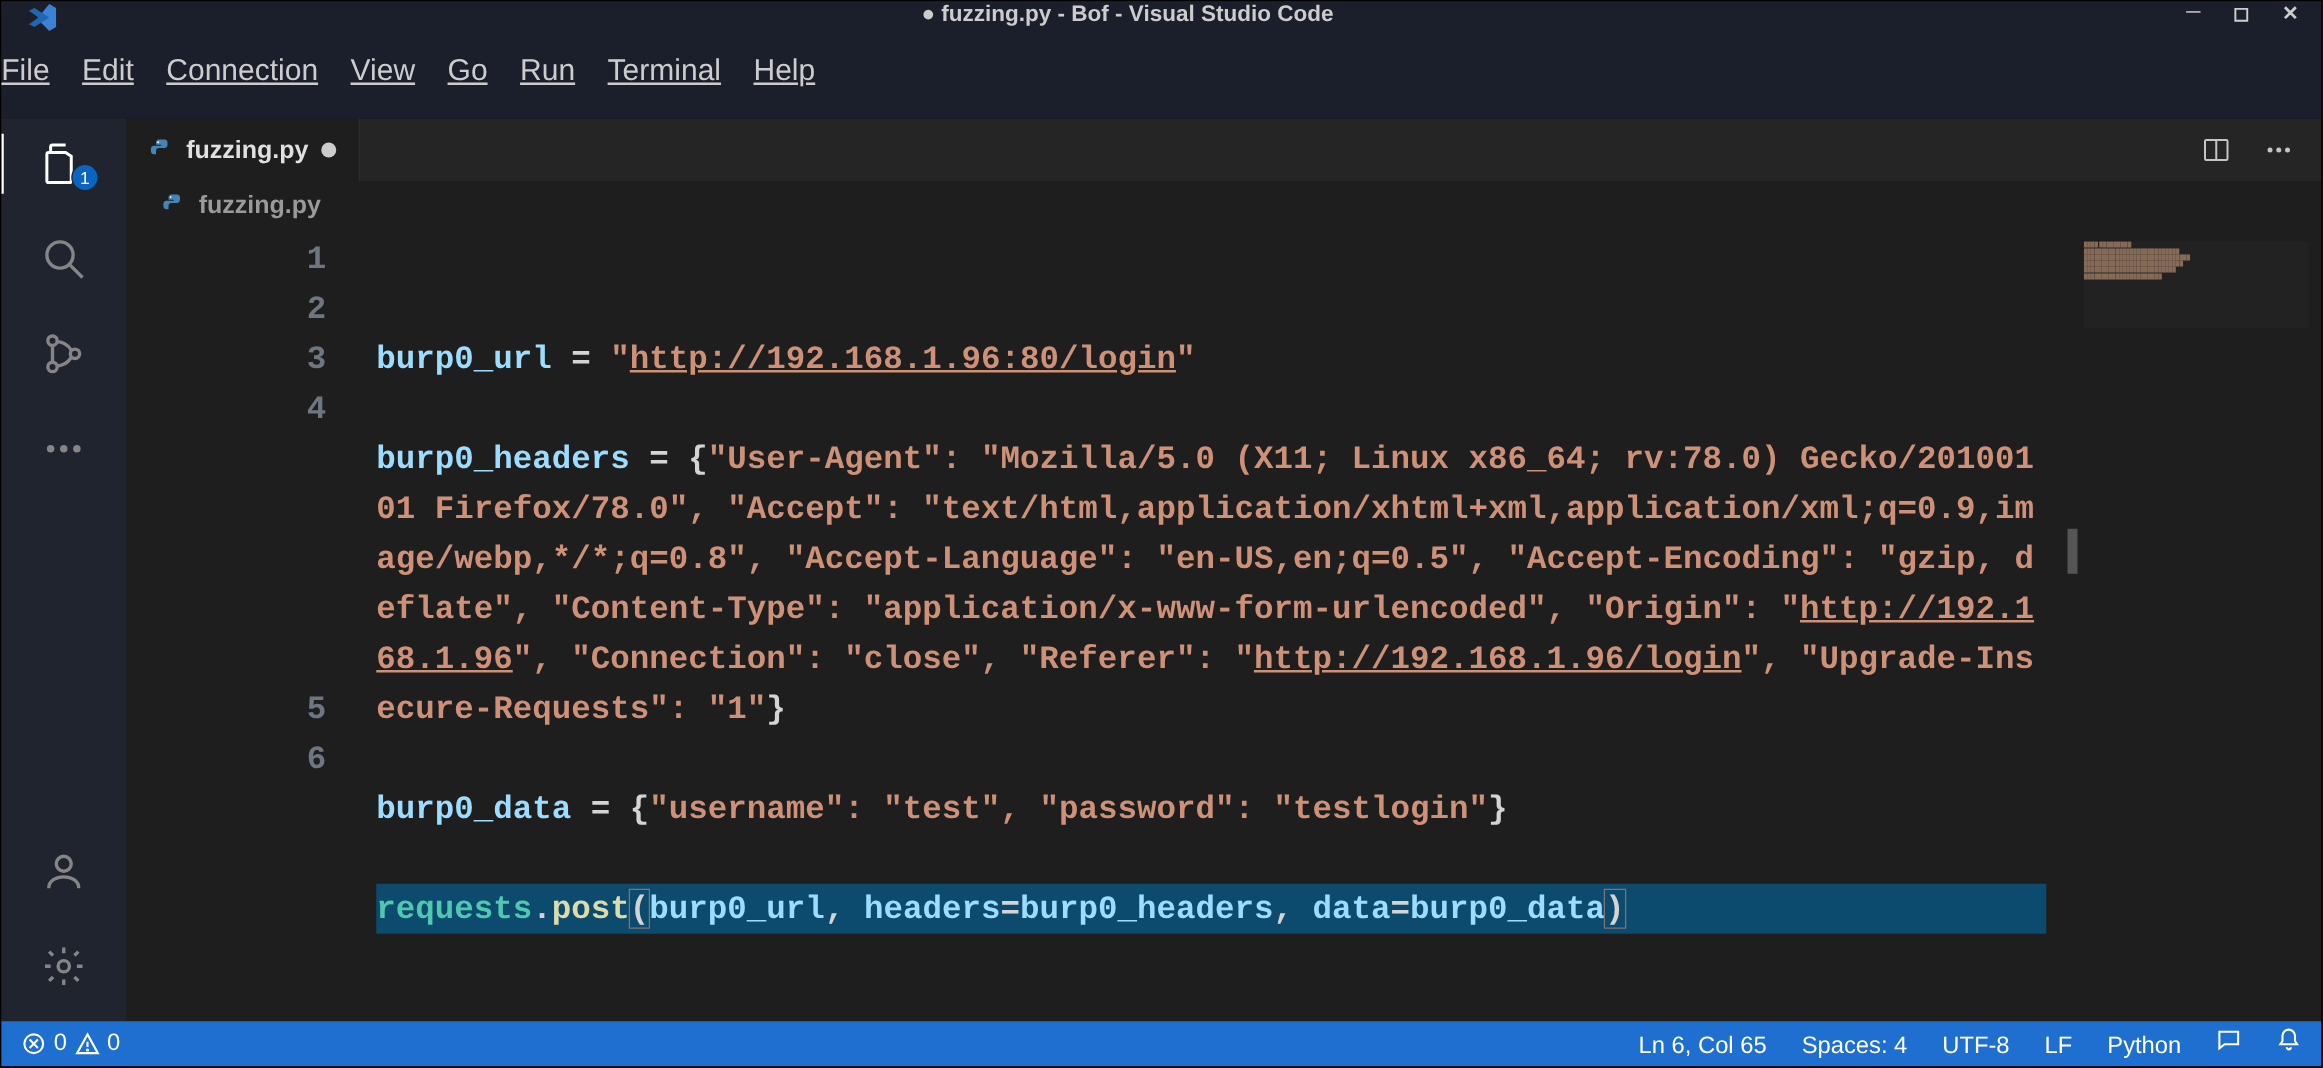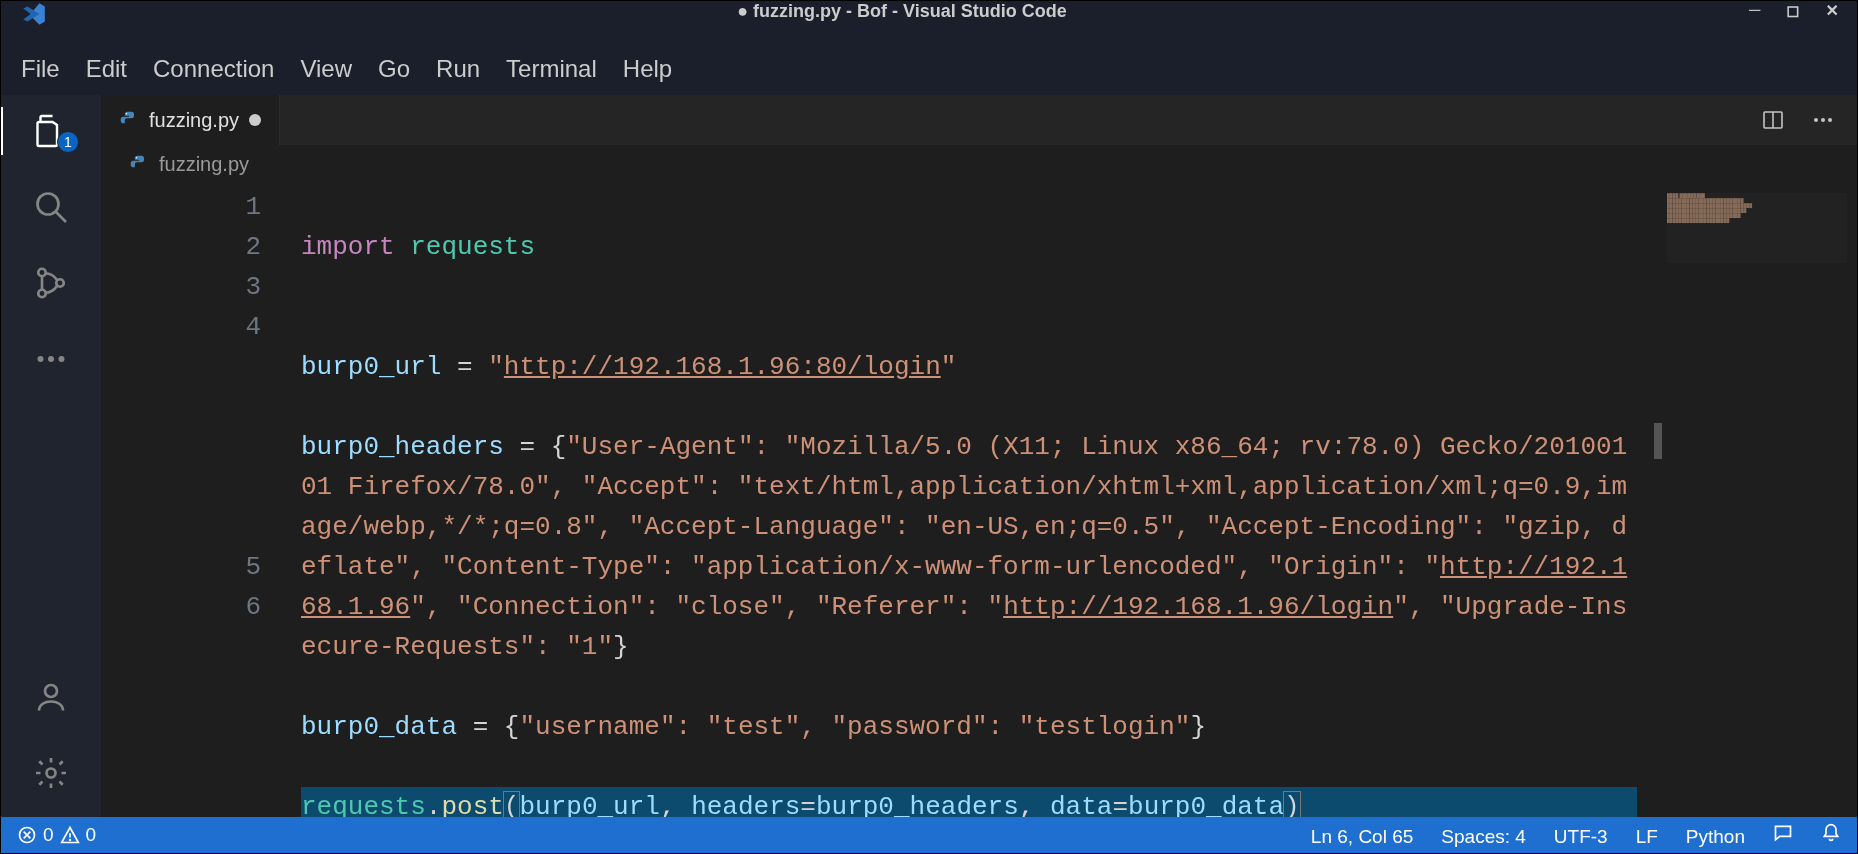--- a/index.html
+++ b/index.html
@@ -18,23 +18,23 @@
     display:flex; align-items:flex-start;
     padding:0 8px;
   }
   .titlebar .vscode-icon { margin-left:12px; margin-right:8px; display:flex; }
   .titlebar .title { flex:1; text-align:center; font-size:18px; font-weight:600; color:#cccccc; }
   .titlebar .win-controls { display:flex; gap:26px; margin-right:10px; }
   .titlebar .win-controls span { font-size:16px; cursor:pointer; font-weight:bold;}
   
   .menubar {
     height:52px; background:#1b1f2b;
-    display:flex; align-items:center;
-    padding-left:20px; gap:26px;
-    font-size:24px; color:#cccccc;
+    display:flex; align-items:flex-start;
+    gap:26px;
+    font-size:24px; color:#cccccc;text-decoration:underline;
   }
   .menubar span { cursor:pointer; }
   
   .body-row { flex:1; display:flex; overflow:hidden; }
   
   .activitybar {
     width:100px; background:#20242e;
     display:flex; flex-direction:column; align-items:center;
     padding-top:18px;
   }
@@ -47,21 +47,21 @@
     content:""; position:absolute; left:0; top:-6px; bottom:-6px; width:2px; background:#fff;
   }
   .activitybar svg { width:36px; height:36px; }
   .badge {
     position:absolute; bottom:-4px; right:22px;
     background:#0a65c2; color:#fff; border-radius:50%;
     width:22px; height:22px; font-size:14px; display:flex; align-items:center; justify-content:center;
     border:1px solid #20242e;
   }
   
-  .editor-col { flex:1; display:flex; flex-direction:column; background:#1e1e1e; }
+  .editor-col { flex:1; display:flex; flex-direction:column; background:#1e1e1e;font-weight:bold; }
   .tabbar {
     height:50px; background:#252526; display:flex; align-items:center;
   }
   .tab {
     height:50px; background:#1e1e1e; display:flex; align-items:center; gap:10px;
     padding:0 18px; color:#e0e0e0; font-size:20px;
     border-right:1px solid #2d2d2d;
     cursor:pointer;
   }
   .tab .dirty { width:12px; height:12px; border-radius:50%; background:#cccccc; }
@@ -232,21 +232,20 @@
     <div class="editor-area">
       <div class="gutter">
         <div>1</div>
         <div>2</div>
         <div>3</div>
         <div style="height:240px;">4</div>
         <div>5</div>
         <div>6</div>
       </div>
       <div class="code">
-<div class="line"><span class="tok-keyword">import</span><span class="tok-module"> requests</span></div>
 <div class="line"></div>
 <div class="line"><span class="tok-ident">burp0_url</span><span> = </span><span class="tok-string">"</span><span class="tok-string tok-link">http://192.168.1.96:80/login</span><span class="tok-string">"</span></div>
 <div class="line"><span class="tok-ident">burp0_headers</span><span> = {</span><span class="tok-string">"User-Agent": "Mozilla/5.0 (X11; Linux x86_64; rv:78.0) Gecko/20100101 Firefox/78.0", "Accept": "text/html,application/xhtml+xml,application/xml;q=0.9,image/webp,*/*;q=0.8", "Accept-Language": "en-US,en;q=0.5", "Accept-Encoding": "gzip, deflate", "Content-Type": "application/x-www-form-urlencoded", "Origin": "</span><span class="tok-string tok-link">http://192.168.1.96</span><span class="tok-string">", "Connection": "close", "Referer": "</span><span class="tok-string tok-link">http://192.168.1.96/login</span><span class="tok-string">", "Upgrade-Insecure-Requests": "1"</span><span>}</span></div>
 <div class="line"><span class="tok-ident">burp0_data</span><span> = {</span><span class="tok-string">"username": "test", "password": "testlogin"</span><span>}</span></div>
 <div class="line current"><span class="tok-module">requests</span><span>.</span><span class="tok-func">post</span><span class="bracket-hl">(</span><span class="tok-ident">burp0_url</span><span>, </span><span class="tok-ident">headers</span><span>=</span><span class="tok-ident">burp0_headers</span><span>, </span><span class="tok-ident">data</span><span>=</span><span class="tok-ident">burp0_data</span><span class="bracket-hl">)</span></div>
       </div>
       <div class="minimap">████ █████████<br>███████████████████████████<br>██████████████████████████████<br>████████████████████████████<br>██████████████████████████<br>██████████████████████</div>
       <div class="minimap-cursor"></div>
     </div>
   </div>
@@ -265,21 +264,21 @@
           <path d="M12 3l10 18H2L12 3z"></path>
           <line x1="12" y1="10" x2="12" y2="15"></line>
           <circle cx="12" cy="18" r="0.5" fill="#fff"></circle>
         </svg>
       <span>0</span>
     </span>
   </div>
   <div class="right">
     <span>Ln 6, Col 65</span>
     <span>Spaces: 4</span>
-    <span>UTF-3</span>
+    <span>UTF-8</span>
     <span>LF</span>
     <span>Python</span>
     <span>
       <svg viewBox="0 0 24 24" fill="none" stroke="#fff" stroke-width="2">
           <path d="M3 4h18v12H8l-5 4V4z"></path>
         </svg>
     </span>
     <span>
       <svg viewBox="0 0 24 24" fill="none" stroke="#fff" stroke-width="2">
           <path d="M6 8a6 6 0 1 1 12 0v5l2 3H4l2-3V8z"></path>

